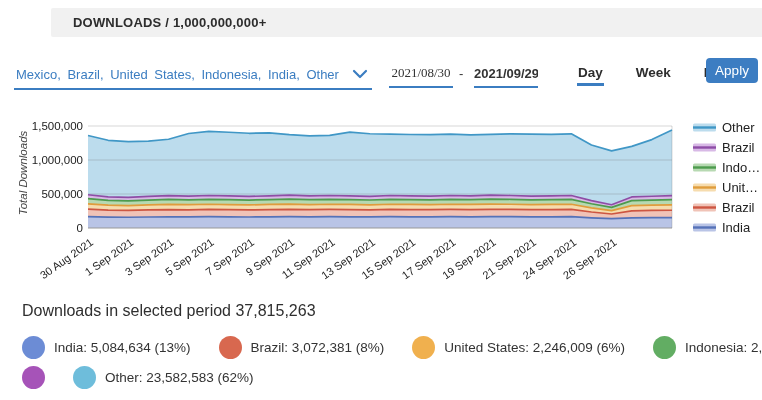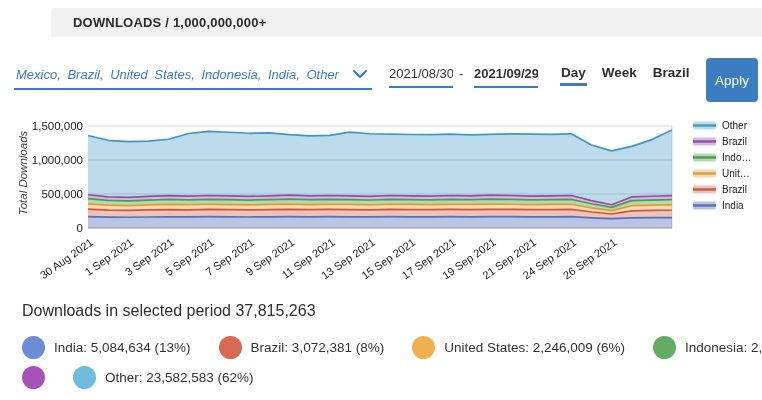--- a/index.html
+++ b/index.html
@@ -11,43 +11,43 @@
   .header-bar{left:7px;top:8px;width:748px;height:29px;background:#f1f1f1;
               border-radius:2px;display:flex;align-items:center;margin-left:44px;}
   .header-title{font-size:13px;font-weight:bold;color:#2d2d2d;margin-left:22px;
                 letter-spacing:.2px;}
 
   
   .country-select{left:14px;top:60px;width:358px;height:28px;
                   border-bottom:2px solid #3b7dc1;display:flex;align-items:center;
                   justify-content:space-between;cursor:pointer;}
   .country-select .sel-text{font-size:13px;color:#3b7dc1;margin-left:2px;
-                            white-space:nowrap;overflow:hidden;word-spacing:3px;font-style:italic;}
+                            white-space:nowrap;overflow:hidden;word-spacing:3px;}
   .chevron{margin-right:4px;flex:0 0 auto;}
   .date-input{top:60px;height:26px;width:64px;border:none;outline:none;
               border-bottom:2px solid #3b7dc1;font-size:13px;color:#333;
               font-family:"Liberation Sans", sans-serif;background:transparent;
               text-align:center;padding:0;}
-  #date-from{left:389px;} #date-to{left:474px;font-weight:bold;}
+  #date-from{left:389px;font-family:Liberation Serif, serif;} #date-to{left:474px;font-weight:bold;}
   .date-sep{left:459px;top:66px;font-size:13px;color:#333;}
   .granularity{left:560px;top:63px;display:flex;gap:14px;align-items:flex-start;}
   .gran-btn{font-size:13.5px;font-weight:bold;color:#2d2d2d;background:none;border:none;
-            padding:2px 1px 6px 1px;cursor:pointer;font-family:"Liberation Sans", sans-serif;}
+            padding:2px 1px 6px 1px;cursor:pointer;font-family:"Liberation Sans", sans-serif;margin-left:17px;}
   .gran-btn.selected{border-bottom:3px solid #3b7dc1;padding-bottom:3px;}
-  .apply-btn{left:706px;top:58px;width:52px;height:44px;background:#3c7dc2;color:#fff;
+  .apply-btn{left:706px;top:58px;width:52px;height:25px;background:#3c7dc2;color:#fff;
              border:none;border-radius:4px;font-size:13.5px;cursor:pointer;
              font-family:"Liberation Sans", sans-serif;}
 
   
   .y-axis-title{left:-27px;top:167px;width:100px;text-align:center;
                 transform:rotate(-90deg);font-size:11.5px;font-style:italic;color:#444;}
   #chart-svg{left:0;top:112px;}
   .chart-legend{left:693px;top:120px;display:flex;flex-direction:column;gap:5px;}
   .chart-legend .cl-item{display:flex;align-items:center;gap:6px;cursor:pointer;}
-  .chart-legend .cl-label{font-size:10px;color:#222;}
+  .chart-legend .cl-label{font-size:13px;color:#222;}
 
   
   .summary-line{left:22px;top:302px;font-size:16px;color:#2f2f2f;}
   .legend-rows{left:22px;top:336px;width:720px;display:flex;flex-direction:column;gap:7px;justify-content:space-between;}
   .legend-row{display:flex;gap:28px;align-items:center;}
   .bd-item{display:flex;align-items:center;gap:9px;}
   .bd-dot{width:23px;height:23px;border-radius:50%;flex:0 0 auto;}
   .bd-text{font-size:13.5px;color:#333;white-space:nowrap;}
 </style>
 </head>

